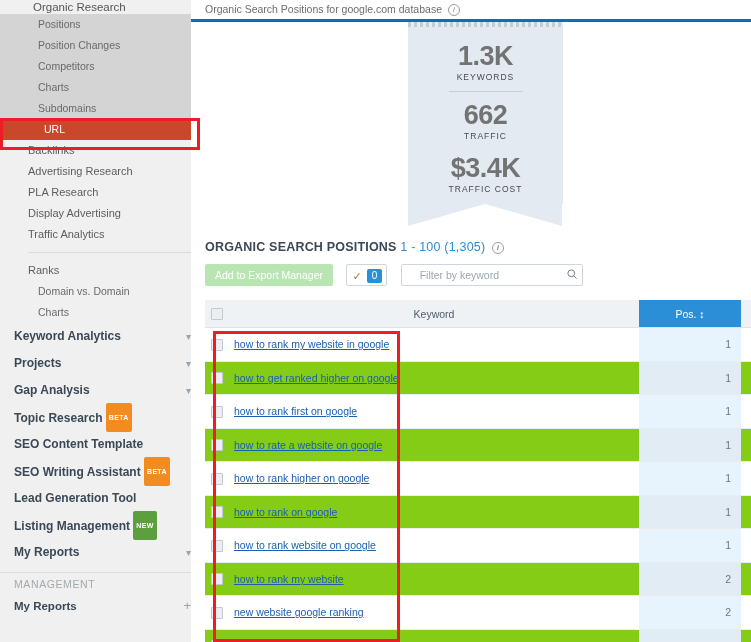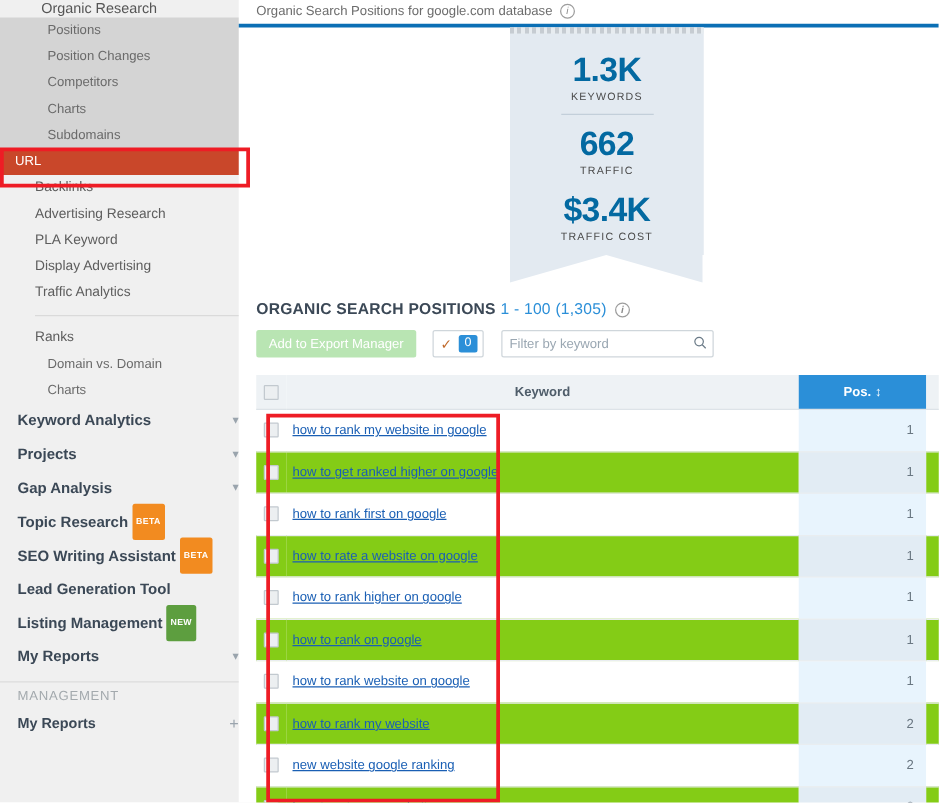--- a/index.html
+++ b/index.html
@@ -19,21 +19,21 @@
   .nav-top{
     height:14px;line-height:14px;font-size:11.5px;color:#555;
     padding-left:33px;background:#f0f0f0;
   }
   .submenu{background:#d4d4d4;padding:0;}
   .sub-item{
     height:21px;line-height:21px;font-size:10.5px;color:#6a6a6a;
     padding-left:38px;white-space:nowrap;
   }
   .sub-item.active{
-    background:#c9472a;color:#ffffff;font-weight:normal;padding-left:12px;
+    background:#c9472a;color:#ffffff;font-weight:normal;padding-left:44px;
   }
   .nav-item{
     height:21px;line-height:21px;font-size:11px;color:#5d5d5d;
     padding-left:28px;white-space:nowrap;
   }
   .nav-item.indent{padding-left:38px;font-size:10.5px;color:#6a6a6a;}
   .nav-group{
     height:27px;line-height:27px;font-size:12px;color:#3b4856;
     font-weight:bold;padding-left:14px;white-space:nowrap;position:relative;
   }
@@ -71,21 +71,21 @@
     font-size:8px;font-style:italic;color:#8a8a8a;vertical-align:middle;
     margin-left:3px;
   }
   .bluebar{position:absolute;left:0;top:19px;width:560px;height:3px;background:#0b6fb5;}
 
   
   .banner-wrap{position:absolute;left:217px;top:22px;width:155px;}
   .banner-top{height:5px;background:#dfe7ee;
     background-image:repeating-linear-gradient(to right,#c6ccd2 0,#c6ccd2 3px,#e7ecf0 3px,#e7ecf0 6px);}
   .banner{background:#e3eaf1;padding:14px 0 10px 0;text-align:center;}
-  .stat-num{font-size:27px;font-weight:bold;color:#0369a1;line-height:30px;letter-spacing:-.5px;}
+  .stat-num{font-size:27px;font-weight:bold;color:#737373;line-height:30px;letter-spacing:-.5px;}
   .stat-lbl{font-size:8.5px;color:#4a4a4a;letter-spacing:1px;margin-top:1px;}
   .stat-rule{height:1px;background:#c3cfda;width:74px;margin:9px auto 8px auto;}
   .banner-point{
     width:0;height:0;border-left:77.5px solid #e3eaf1;border-right:77.5px solid #e3eaf1;
     border-bottom:22px solid transparent;
   }
 
   
   .sec-title{position:absolute;left:14px;top:240px;font-size:12.5px;font-weight:bold;color:#3b4856;letter-spacing:.2px;}
   .sec-title .cnt{color:#2b8fd8;font-weight:normal;}
@@ -98,37 +98,37 @@
     display:inline-block;border:1px solid #cfd6db;height:20px;line-height:20px;
     margin-left:9px;vertical-align:top;background:#fff;border-radius:2px;
   }
   .chk-counter .tick{color:#c06a2c;font-size:11px;padding:0 5px;}
   .chk-counter .num{
     display:inline-block;background:#2b8fd8;color:#fff;font-size:10px;
     padding:0 5px;height:14px;line-height:14px;border-radius:2px;vertical-align:middle;margin-right:4px;
   }
   .filter-box{
     display:inline-block;position:relative;margin-left:9px;vertical-align:top;
-    width:168px;height:20px;border:1px solid #cfd6db;background:#fff;border-radius:2px;
+    width:168px;height:20px;border:1px solid #cfd6db;background:#fff;border-radius:2px;padding-left:12px;
   }
   .filter-box input{
     border:0;outline:0;width:140px;height:18px;font-size:10.5px;color:#5a6b7a;
     padding-left:6px;font-family:inherit;background:transparent;
   }
   .filter-box input::placeholder{color:#9aa7b2;}
   .srch-icon{position:absolute;right:3px;top:3px;width:13px;height:13px;}
   .adv-filters{
     position:absolute;left:366px;top:268px;font-size:10.5px;color:#2b8fd8;white-space:nowrap;margin-top:32px;
   }
   .adv-filters .chev{color:#2b8fd8;font-size:9px;margin-left:3px;}
 
   
   table.kw{position:absolute;left:14px;top:300px;width:560px;border-collapse:collapse;}
   table.kw th{
-    background:#eef2f5;height:25px;font-size:10.5px;color:#4f5d6a;font-weight:bold;
+    background:#eef2f5;height:25px;font-size:10.5px;color:#4f5d6a;font-weight:normal;
     border-bottom:1px solid #dde3e8;
   }
   table.kw th.pos{background:#2b8fd8;color:#fff;width:100px;}
   table.kw th.cbox{width:22px;}
   table.kw th.tail{background:#eef2f5;width:22px;}
   table.kw td{height:30.5px;font-size:10.5px;border-bottom:1px solid #e9edf0;}
   table.kw tr.odd td{background:#ffffff;}
   table.kw tr.even td{background:#84cc16;}
   table.kw td.pos{text-align:right;padding-right:10px;color:#6a7782;}
   table.kw tr.odd td.pos{background:#e8f4fd;}
@@ -167,21 +167,21 @@
       <span>Subdomains</span></div>
     <div class="sub-item active">
       <span>URL</span></div>
   </div>
 
   <div class="nav-item">
     <span>Backlinks</span></div>
   <div class="nav-item">
     <span>Advertising Research</span></div>
   <div class="nav-item">
-    <span>PLA Keyword</span></div>
+    <span>PLA Research</span></div>
   <div class="nav-item">
     <span>Display Advertising</span></div>
   <div class="nav-item">
     <span>Traffic Analytics</span></div>
 
   <div class="divider"></div>
 
   <div class="nav-item">
     <span>Ranks</span></div>
   <div class="nav-item indent">
@@ -197,20 +197,23 @@
     <span>Projects</span>
     <span class="chev">▾</span>
   </div>
   <div class="nav-group">
     <span>Gap Analysis</span>
     <span class="chev">▾</span>
   </div>
   <div class="nav-group">
     <span>Topic Research</span>
     <span class="badge beta">BETA</span>
+  </div>
+  <div class="nav-group">
+    <span>SEO Content Template</span>
   </div>
   <div class="nav-group">
     <span>SEO Writing Assistant</span>
     <span class="badge beta">BETA</span>
   </div>
   <div class="nav-group">
     <span>Lead Generation Tool</span>
   </div>
   <div class="nav-group">
     <span>Listing Management</span>

